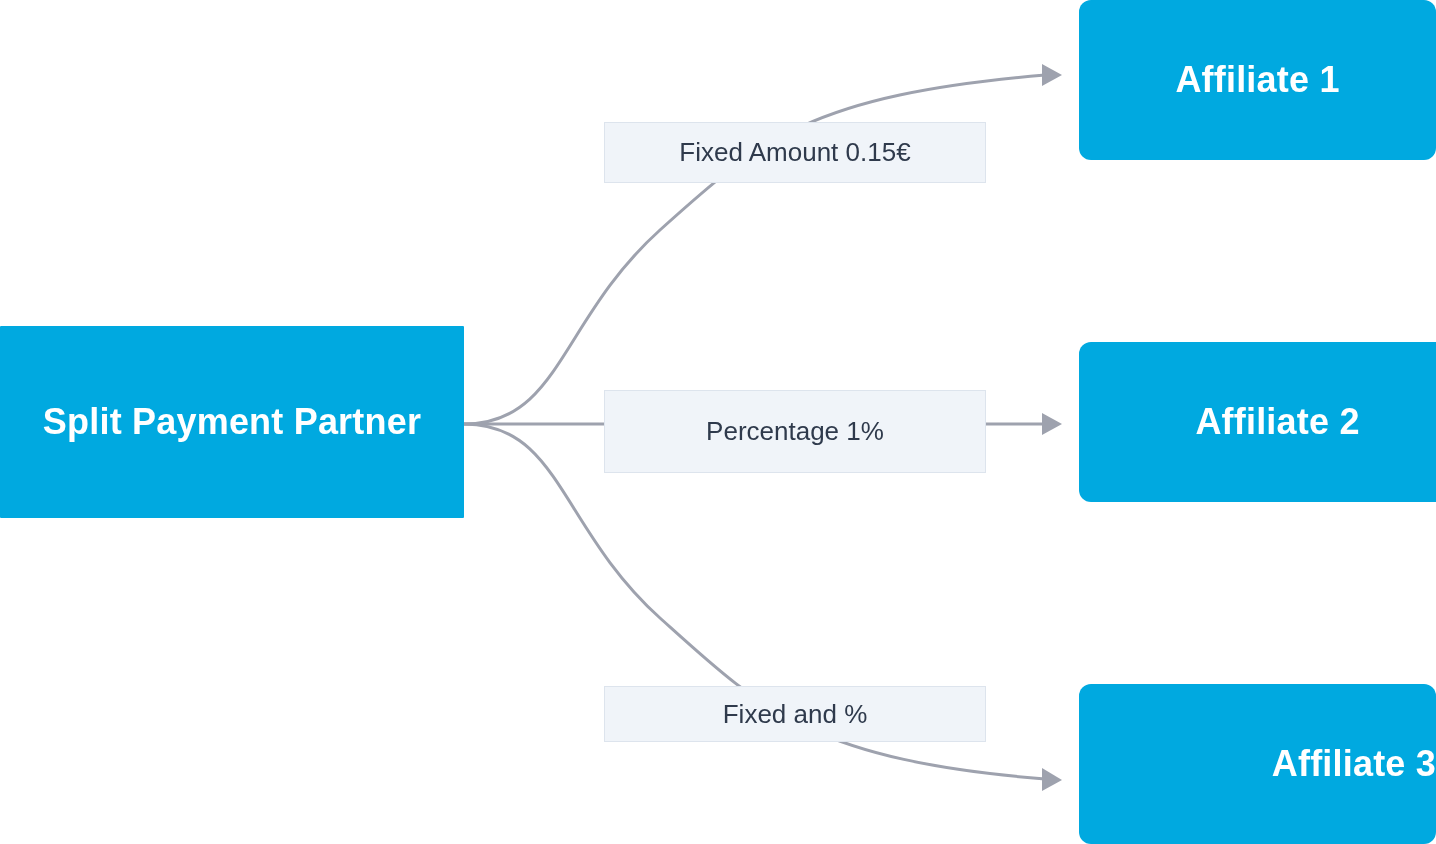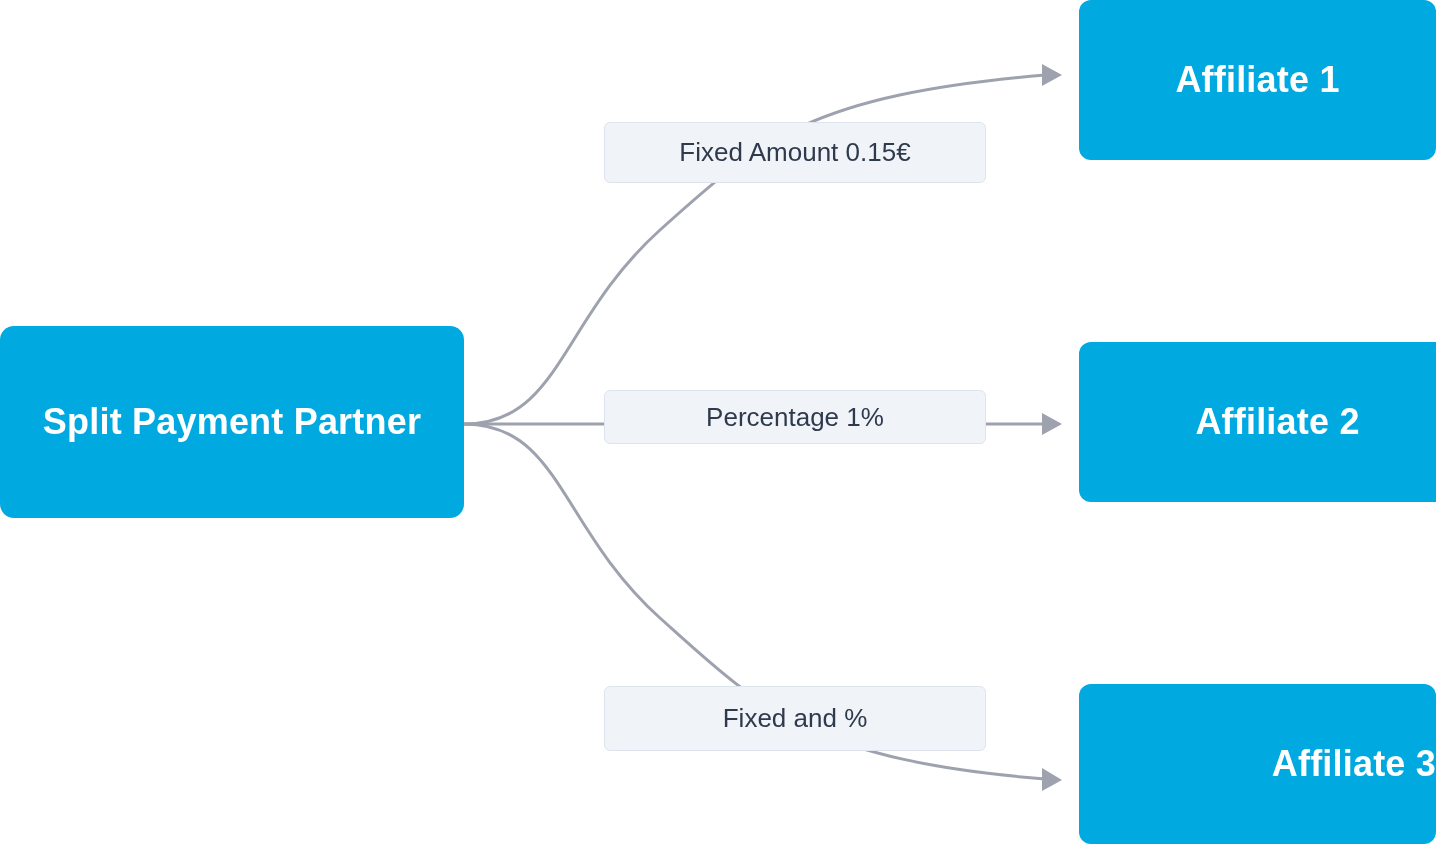--- a/index.html
+++ b/index.html
@@ -2,31 +2,31 @@
 <html><head>
   <meta charset="utf-8">
   <style>
     html, body { margin: 0; padding: 0; background: #ffffff; }
     body { width: 1436px; height: 844px; position: relative; overflow: hidden;
            font-family: "Liberation Sans", "DejaVu Sans", sans-serif; }
     #edges { position: absolute; left: 0; top: 0; width: 1436px; height: 844px; }
     .node { position: absolute; background: #00a9e0; border-radius: 12px;
             display: flex; align-items: center; justify-content: center;
             color: #ffffff; font-weight: 700; font-size: 36px; letter-spacing: 0.2px; }
-    .node.source { left: 0; top: 326px; width: 464px; height: 192px; border-radius: 14px; }
+    .node.source { left: 0; top: 326px; width: 464px; height: 192px; border-radius: 1px; }
     .node.aff1 { left: 1079px; top: 0; width: 357px; height: 160px; }
     .node.aff2 { left: 1079px; top: 342px; width: 357px; height: 160px; padding-left: 20px; }
     .node.aff3 { left: 1079px; top: 684px; width: 357px; height: 160px; justify-content: flex-end; }
     .label { position: absolute; left: 604px; width: 382px; background: #f0f4f9;
-             border: 1.5px solid #dde4ed; border-radius: 6px; box-sizing: border-box;
+             border: 1.5px solid #dde4ed; border-radius: 0; box-sizing: border-box;
              display: flex; align-items: center; justify-content: center;
              color: #2f3a4c; font-size: 26px; }
     .label.l1 { top: 122px; height: 61px; }
-    .label.l2 { top: 390px; height: 54px; }
-    .label.l3 { top: 686px; height: 65px; }
+    .label.l2 { top: 390px; height: 83px; }
+    .label.l3 { top: 686px; height: 56px; }
   </style>
 </head>
 <body>
 
 <svg id="edges" xmlns="http://www.w3.org/2000/svg">
   <path fill="none" stroke="#9ea2ae" stroke-width="3" d="M464,424 C560,424 560,320 660,230 C760,140 810,95 1045,75"></path>
   <polygon fill="#9ea2ae" points="1042,64 1062,75 1042,86"></polygon>
   <path fill="none" stroke="#9ea2ae" stroke-width="3" d="M464,424 L1045,424"></path>
   <polygon fill="#9ea2ae" points="1042,413 1062,424 1042,435"></polygon>
   <path fill="none" stroke="#9ea2ae" stroke-width="3" d="M464,424 C560,424 560,528 660,618 C760,708 810,760 1045,779"></path>

